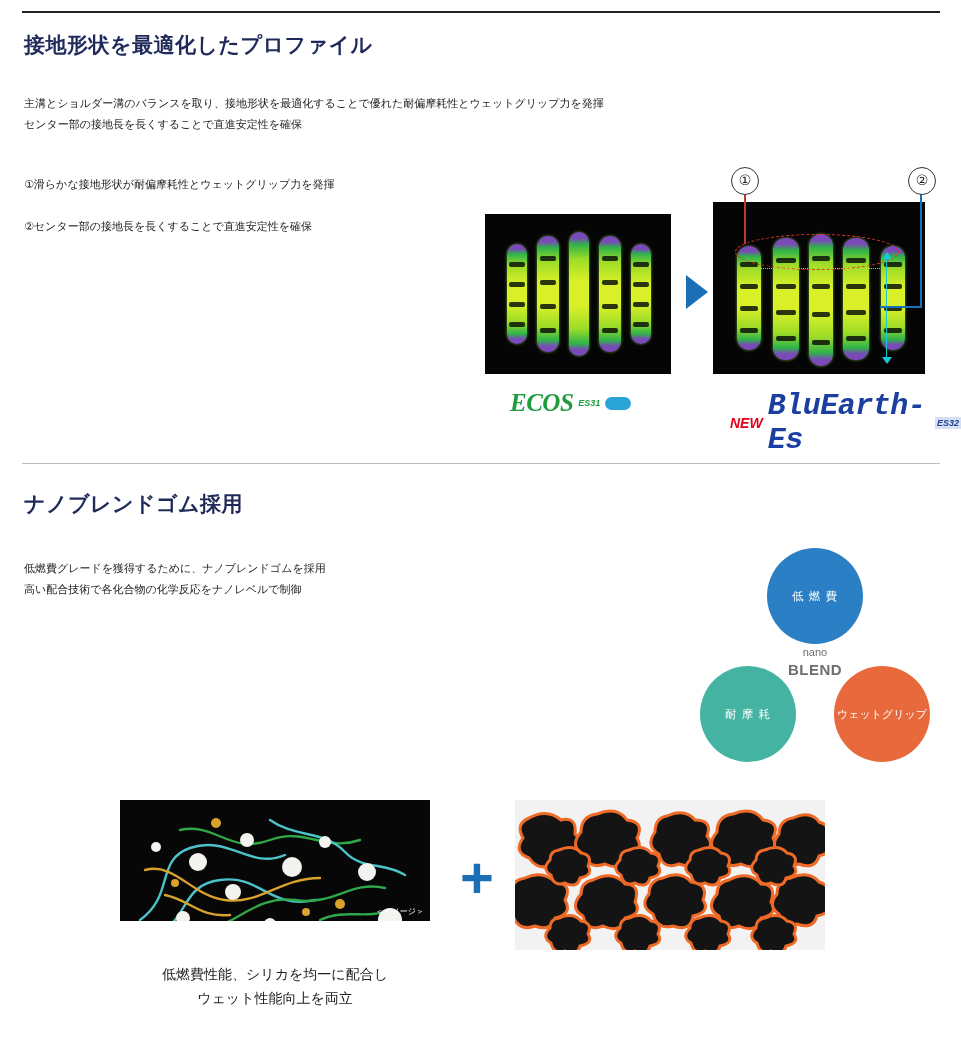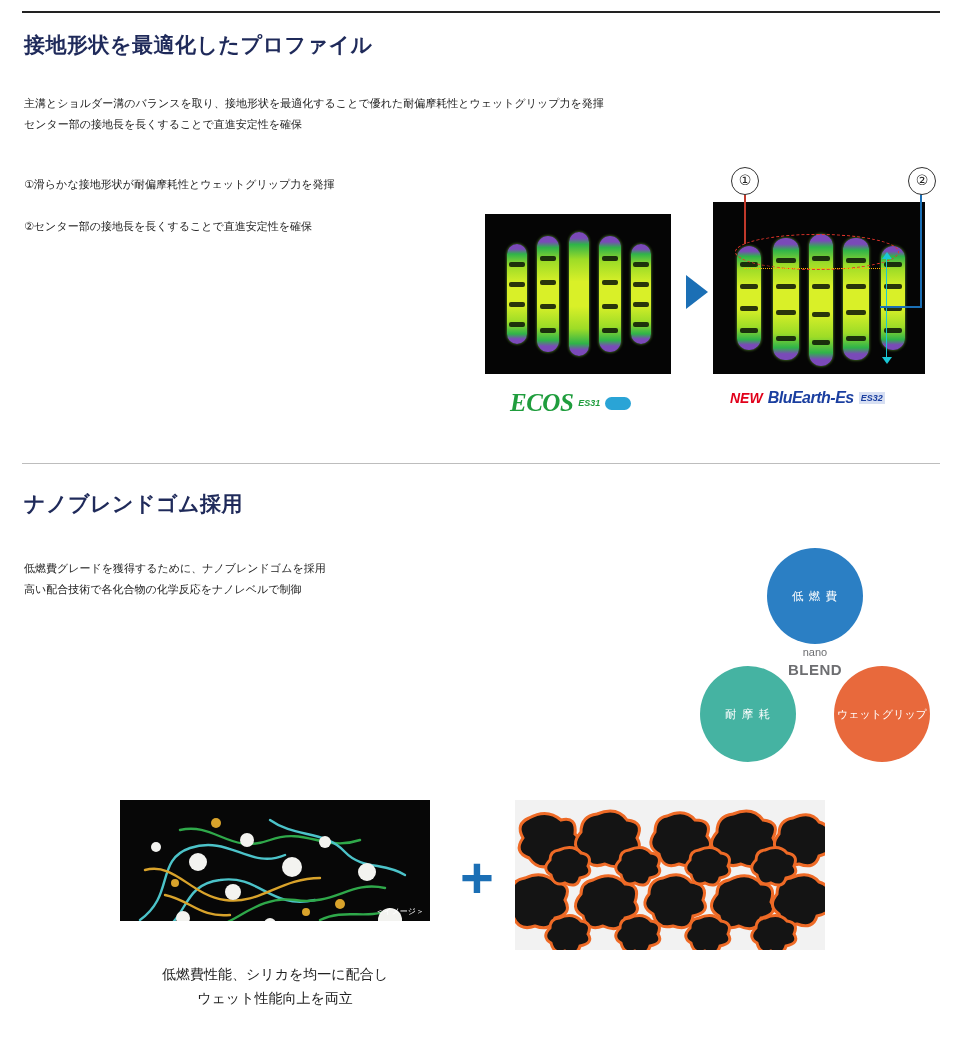--- a/index.html
+++ b/index.html
@@ -125,24 +125,24 @@
     background: #2aa4d6;
     display: inline-block;
   }
   .brand-new {
     font-size: 14px;
     font-weight: bold;
     color: #e1001a;
     font-style: italic;
   }
   .brand-blue-text {
-    font-family: Liberation Sans, sans-serif;
+    font-family: Liberation Mono, monospace;
     font-style: italic;
     font-weight: bold;
-    font-size: 16px;
+    font-size: 30px;
     color: #1b3fa0;
     letter-spacing: -0.5px;
   }
   .brand-sub-blue {
     font-size: 9px;
     font-weight: bold;
     color: #1b3fa0;
     font-style: italic;
     background: #d7dff2;
     padding: 1px 2px;

